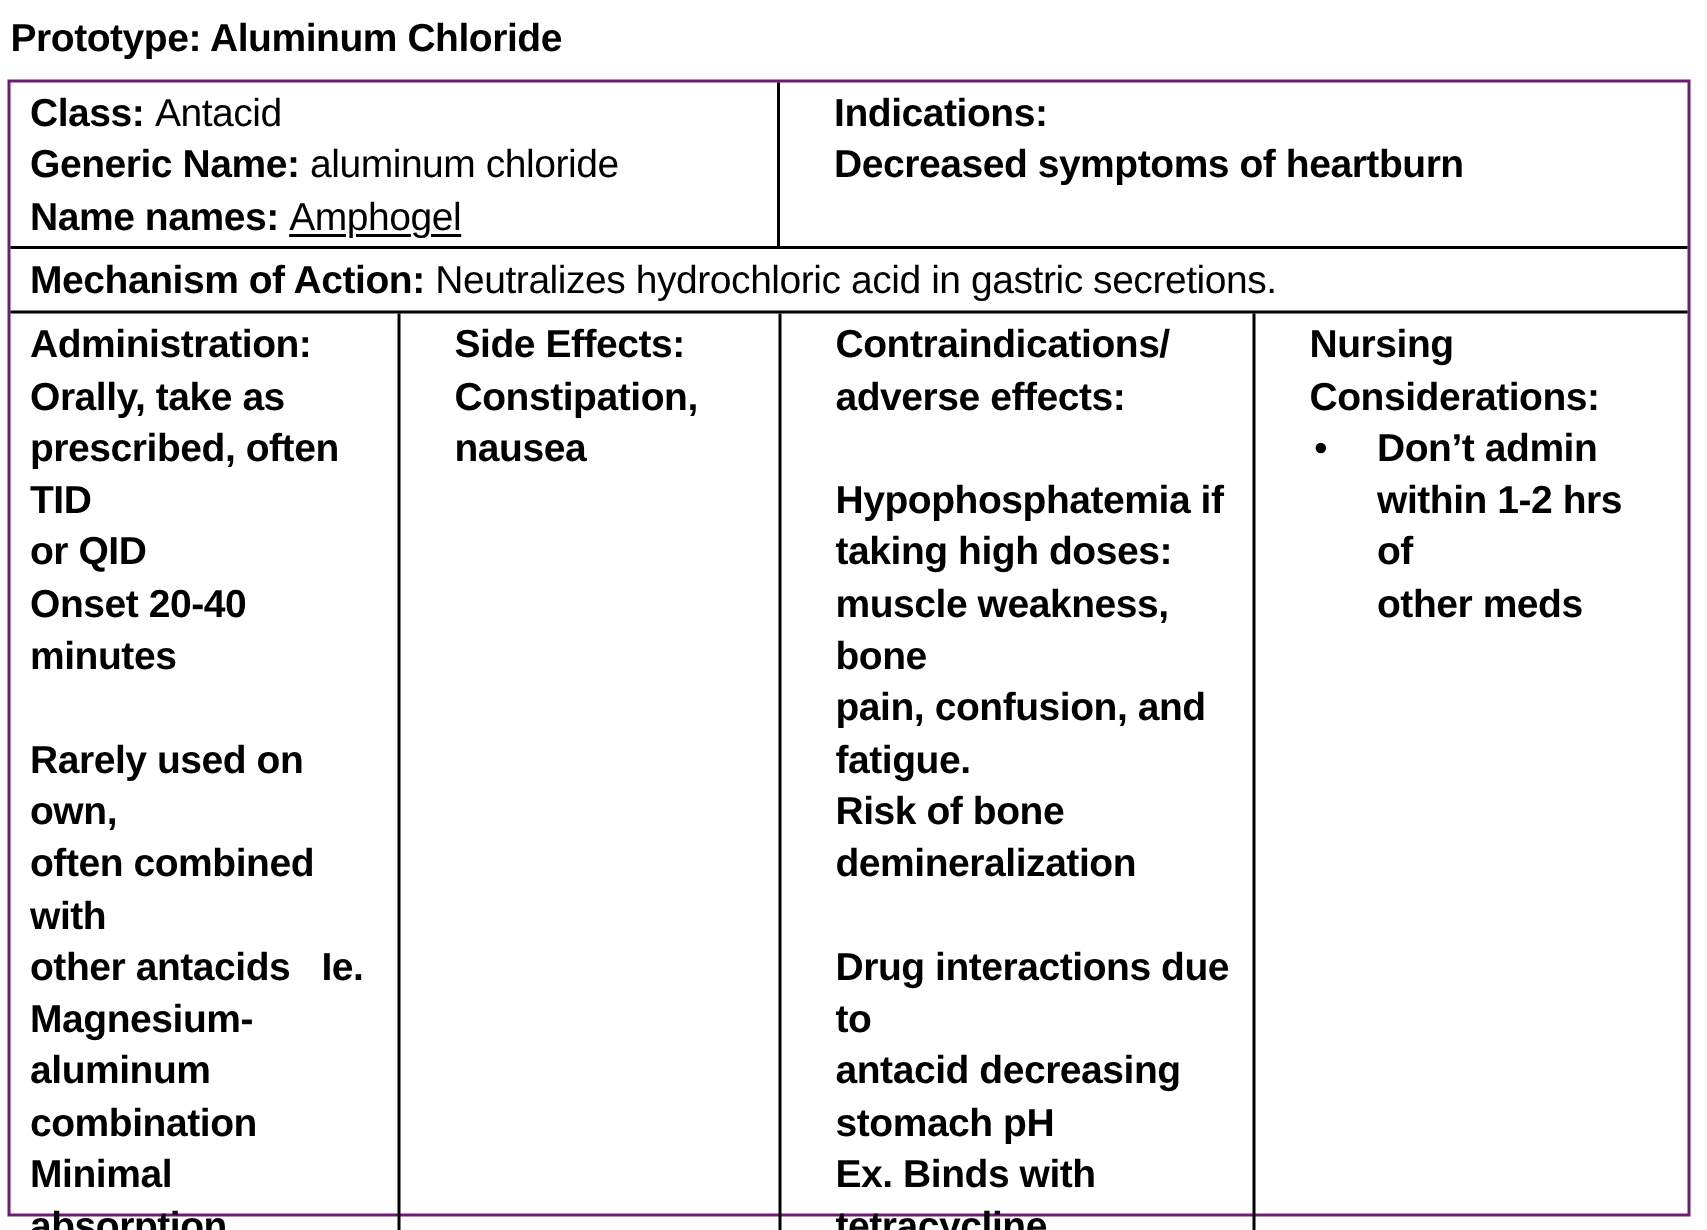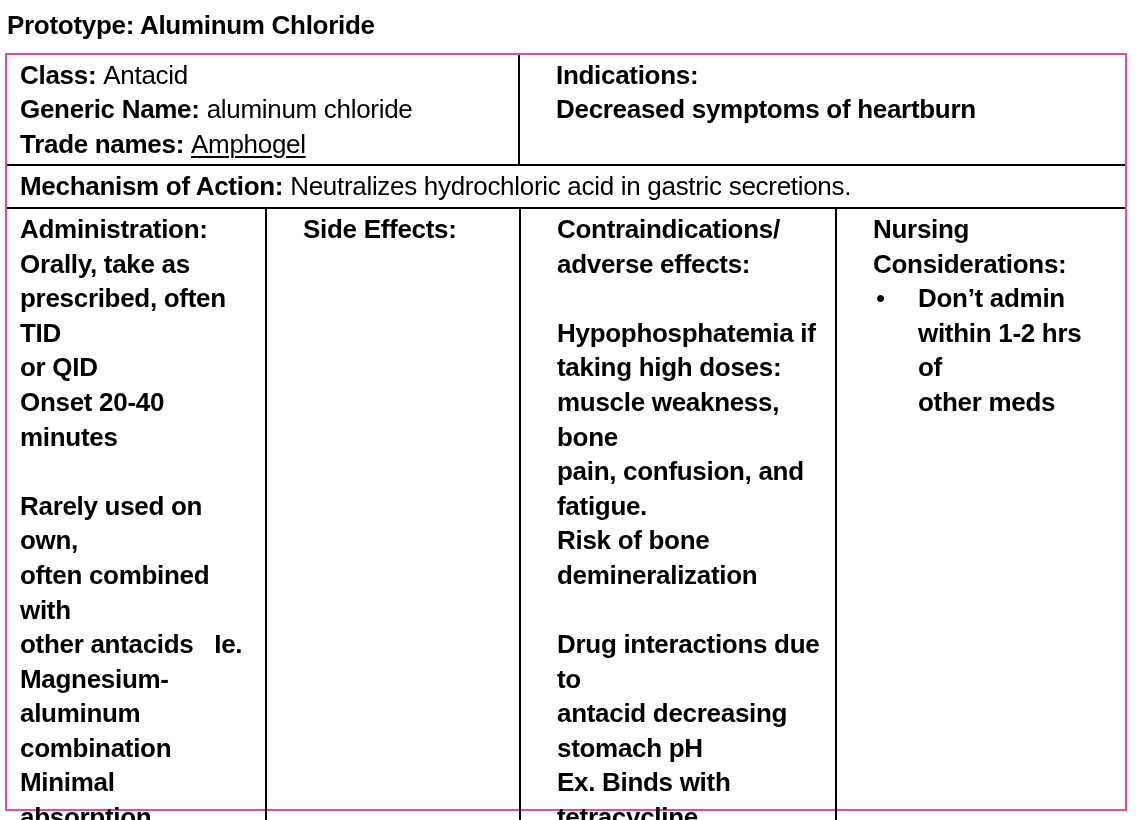--- a/index.html
+++ b/index.html
@@ -19,21 +19,21 @@
   }
   .doc-title {
     margin: 8px 0 0 7px;
     font-weight: 700;
   }
   .doc-table {
     box-sizing: border-box;
     margin: 10px 0 0 5px;
     width: 1122px;
     height: 758px;
-    border: 2px solid #ec4899;
+    border: 2px solid #701a75;
     display: flex;
     flex-direction: column;
     background: #ffffff;
   }
   .row {
     display: flex;
     box-sizing: border-box;
     width: 100%;
   }
   .row-1 { height: 131px; }
@@ -83,21 +83,21 @@
 
     <div class="row row-1">
       <div class="cell cell-id">
         <div>
           <span class="b label">Class:</span><span>Antacid</span>
         </div>
         <div>
           <span class="b label">Generic Name:</span><span>aluminum chloride</span>
         </div>
         <div>
-          <span class="b label">Trade names:</span><span class="squiggle"><span class="black-underline">Amphogel</span></span>
+          <span class="b label">Name names:</span><span class="squiggle"><span class="black-underline">Amphogel</span></span>
         </div>
       </div>
       <div class="cell cell-ind">
         <div class="b">Indications:</div>
         <div class="pre">Decreased symptoms of heartburn</div>
       </div>
     </div>
 
     <div class="row row-2">
       <div class="cell cell-mech">
@@ -120,20 +120,22 @@
 often combined with
 other antacids   Ie.
 Magnesium-
 aluminum
 combination
 Minimal absorption</div>
       </div>
 
       <div class="cell cell-se">
         <div class="b pre">Side Effects:</div>
+        <div class="pre">Constipation,
+nausea</div>
       </div>
 
       <div class="cell cell-contra">
         <div class="b pre">Contraindications/
 adverse effects:</div>
         <div class="pre">
 Hypophosphatemia if
 taking high doses:
 muscle weakness, bone
 pain, confusion, and

